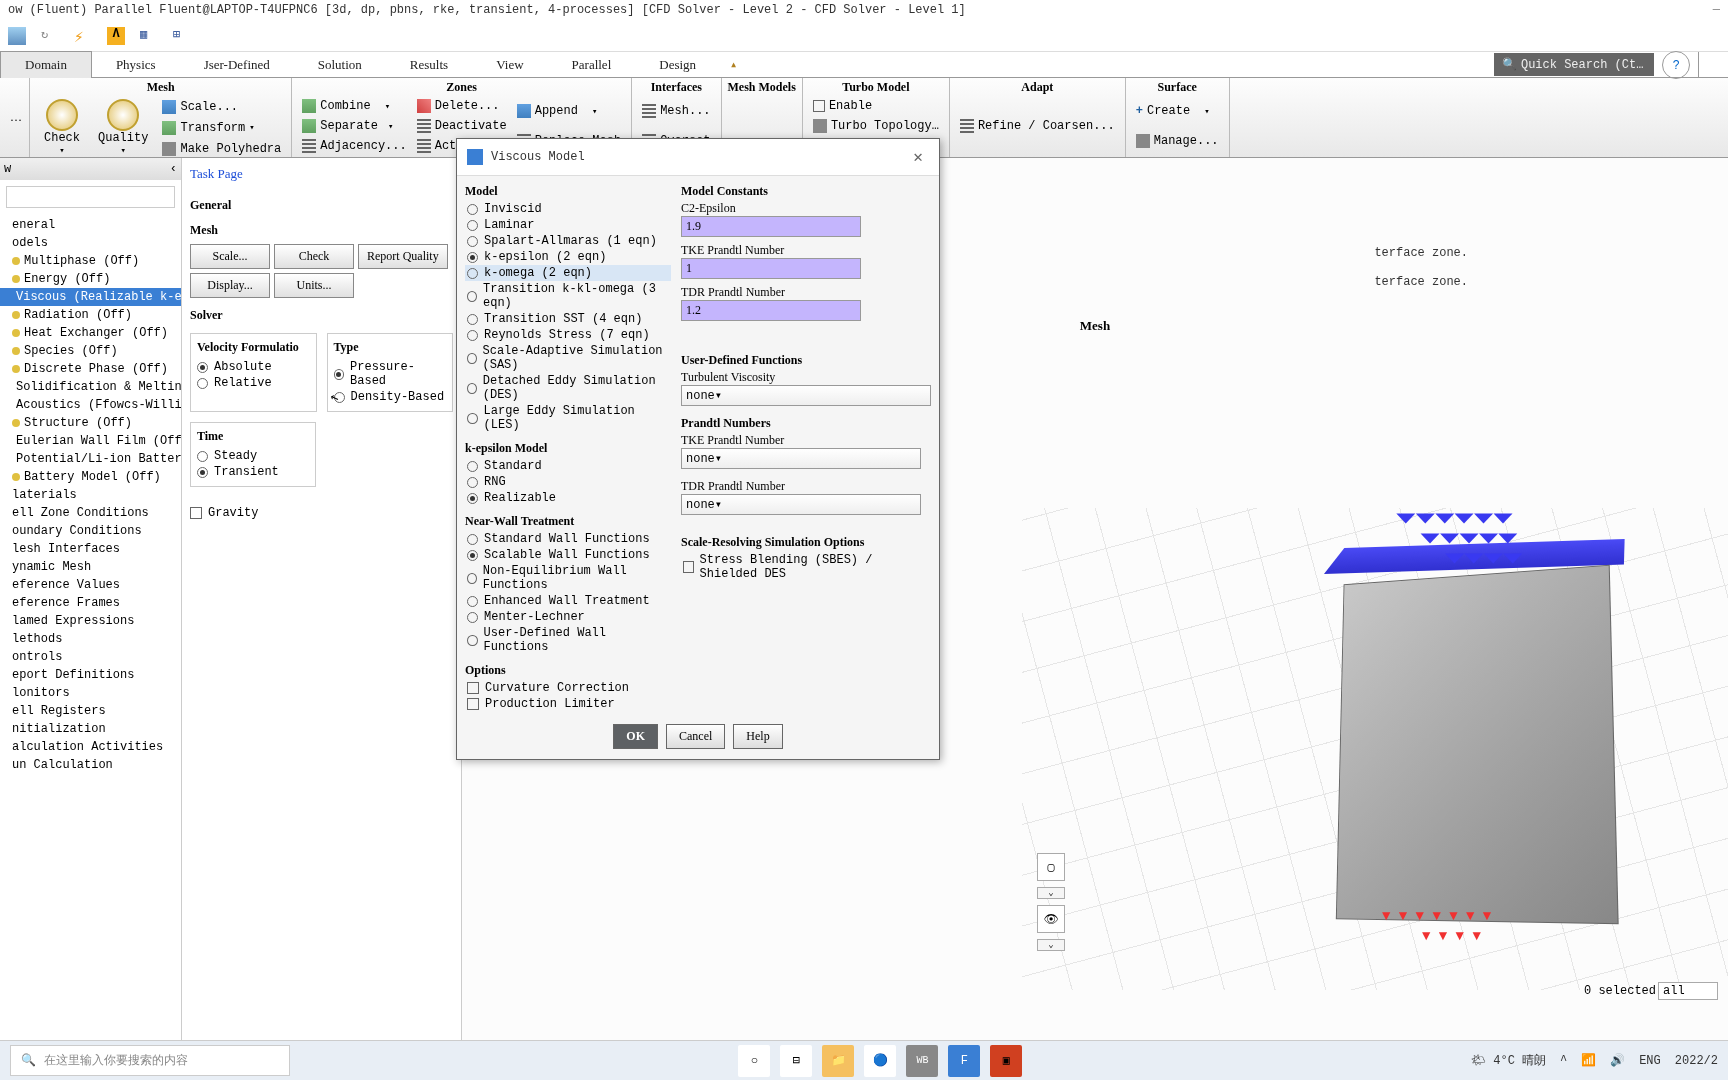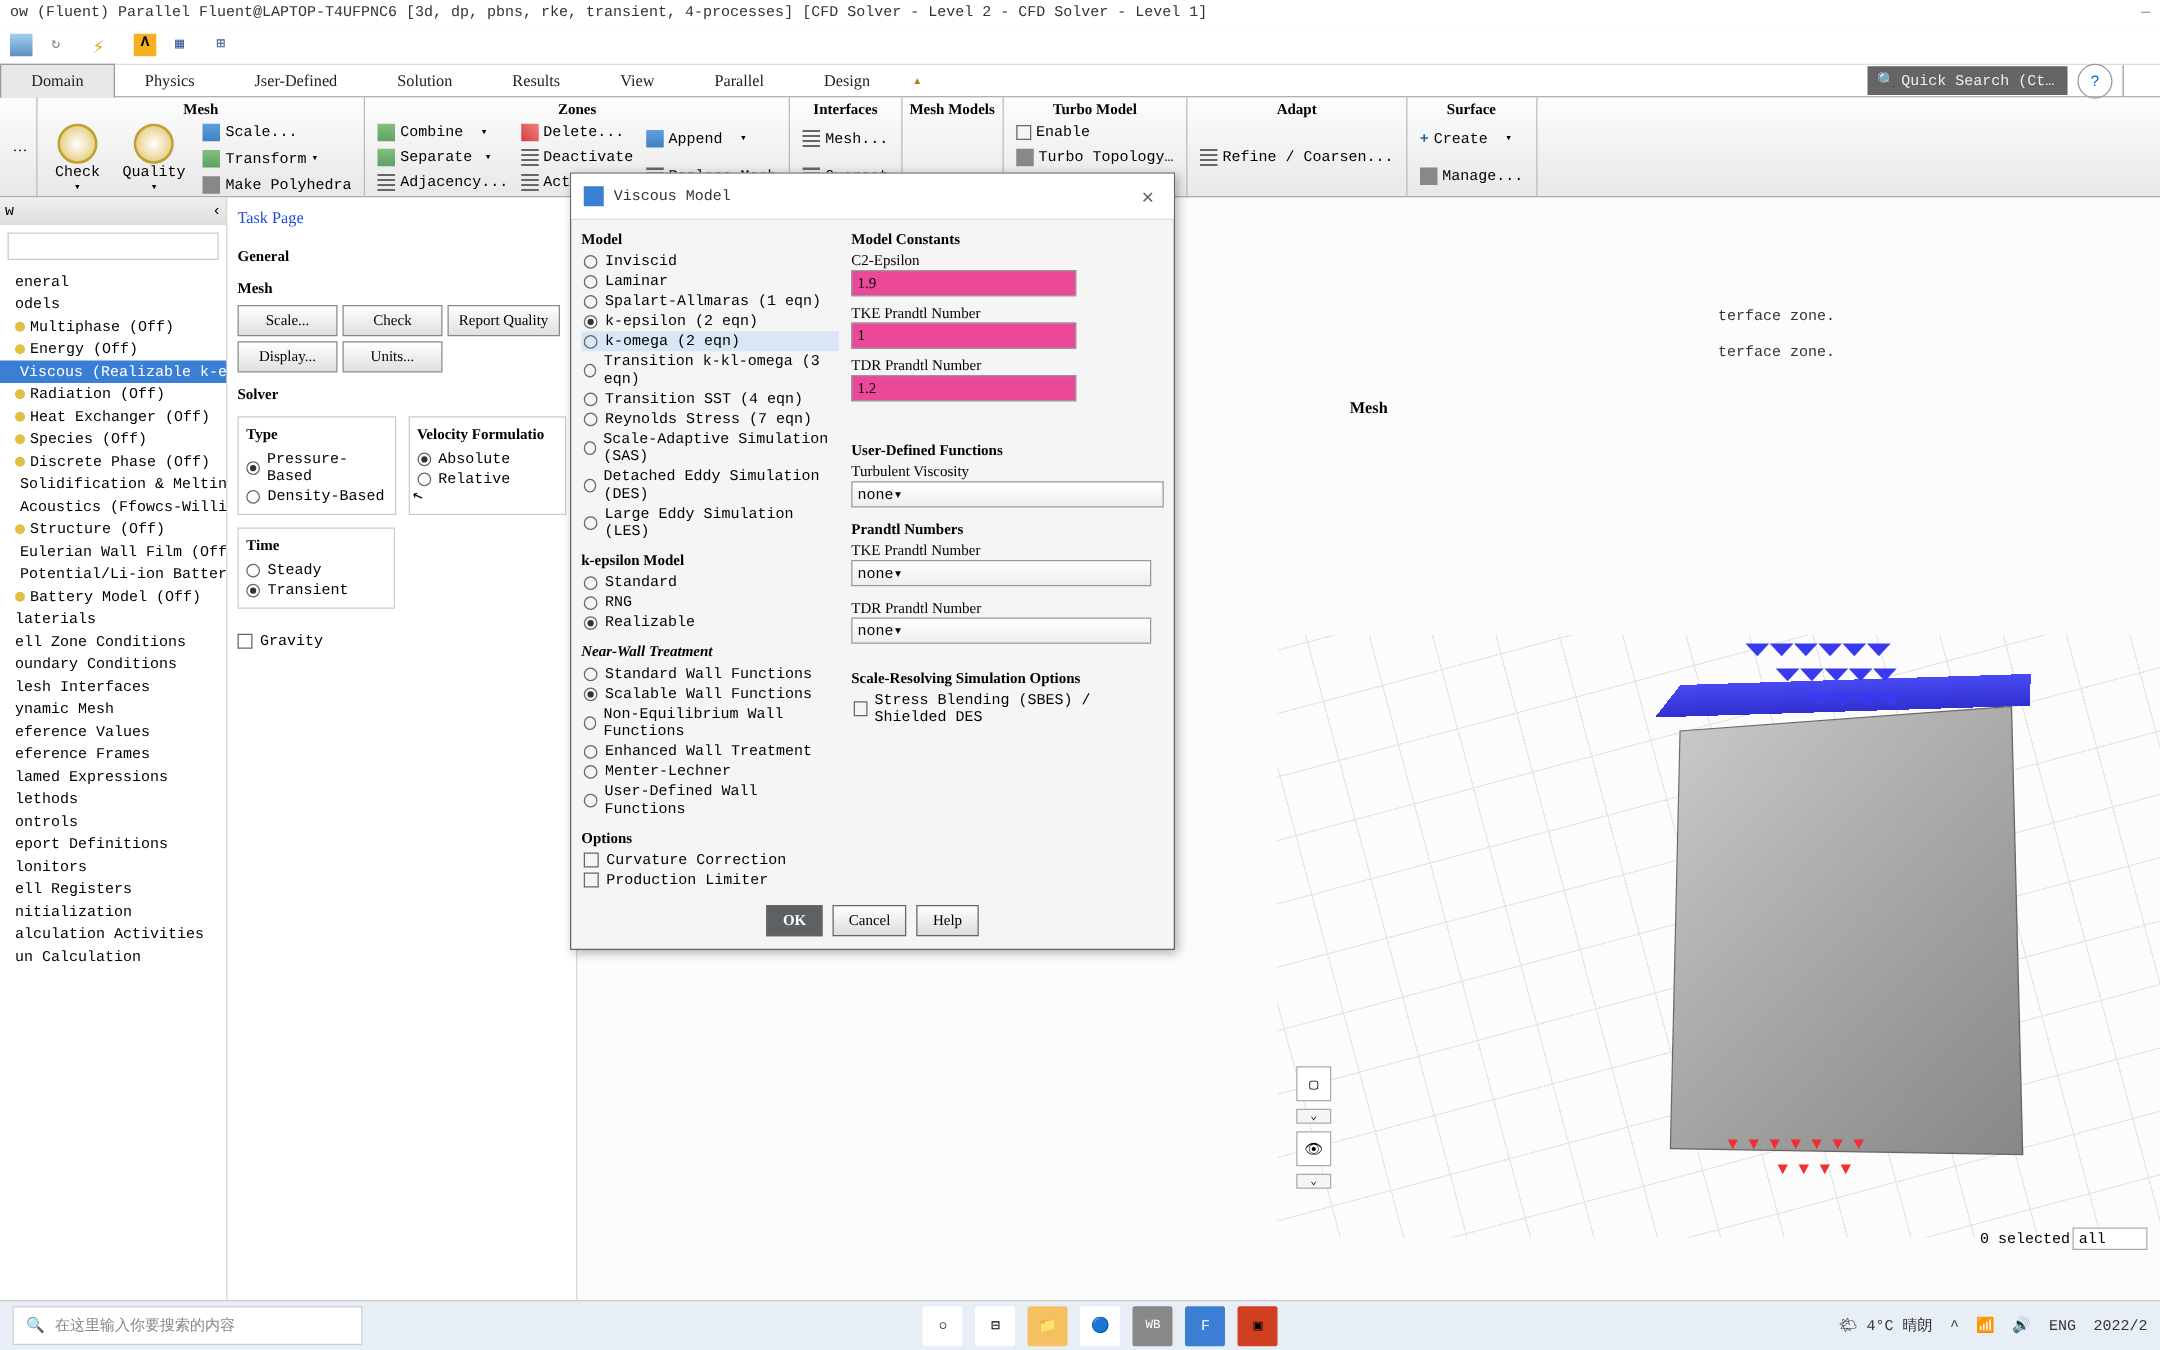--- a/index.html
+++ b/index.html
@@ -45,21 +45,21 @@
 .dialog { position: absolute; left: 456px; top: 138px; width: 484px; background: #f5f5f5; border: 1px solid #666; box-shadow: 2px 2px 8px rgba(0,0,0,0.3); z-index: 100; }
 .dialog-title { background: #fff; padding: 8px 10px; display: flex; align-items: center; gap: 8px; font-family: sans-serif; font-size: 14px; color: #333; border-bottom: 1px solid #ddd;}
 .dialog-title .ico { width: 16px; height: 16px; background: #3a7fd4; }
 .dialog-close { margin-left: auto; font-size: 16px; color: #666; cursor: pointer; padding: 0 6px;}
 .dialog-body { display: flex; padding: 4px 8px 2px; gap: 10px; }
 .dialog-col { flex: 1; }
 .dialog-section-title { font-family: "SimSun", serif; font-weight: bold; font-size: 12px; margin: 4px 0 2px; }
 .dialog-radio { display: flex; align-items: center; gap: 6px; padding: 1px 2px; font-family: "SimSun", serif; font-size: 12px; }
 .dialog-radio.highlight { background: #d8e6f5; }
 .dialog-input-label { font-family: "SimSun", serif; font-size: 12px; margin-top: 2px;}
-.dialog-input { width: 180px; border: 1px solid #999; background: #ec4899; padding: 2px 4px; font-family: "SimSun", serif; font-size: 12px; margin-bottom: 4px;}
+.dialog-input { width: 180px; border: 1px solid #999; background: #c4b5fd; padding: 2px 4px; font-family: "SimSun", serif; font-size: 12px; margin-bottom: 4px;}
 .dialog-select { width: 250px; border: 1px solid #999; background: linear-gradient(#fff,#eee); padding: 2px 4px; font-family: "SimSun", serif; font-size: 12px; display: flex; justify-content: flex-start; align-items: center; margin-bottom: 10px;}
 .dialog-select.narrow { width: 240px; }
 .dialog-buttons { display: flex; justify-content: center; gap: 8px; padding: 10px; }
 .dialog-btn { border: 1px solid #666; background: linear-gradient(#fff,#ddd); padding: 4px 12px; font-family: "SimSun", serif; font-size: 12px; }
 .dialog-btn.primary { background: #5e6164; color:#fff; font-weight:bold;}
 .dialog-check { display: flex; align-items: center; gap: 6px; padding: 1px 2px; font-family: "SimSun", serif; font-size: 12px; }
 .console-text { position: absolute; right: 260px; top: 88px; font-family: "SimSun", serif; font-size: 12px; color: #333; }
 .status-bar { position: absolute; bottom: 40px; right: 10px; font-family: sans-serif; font-size: 12px; display:flex; align-items:center; gap:2px;}
 .status-input { border:1px solid #aaa; padding:1px 4px; width:60px; background:#fff;}
 .taskbar { position: absolute; bottom: 0; left: 0; right: 0; height: 40px; background: #e8eef5; display: flex; align-items: center; padding: 0 10px; gap: 10px; border-top: 1px solid #ccc; font-family: "Microsoft YaHei", sans-serif;}
@@ -393,39 +393,39 @@
       <div class="task-btn">Check</div>
       <div class="task-btn">Report Quality</div>
     </div>
     <div class="task-btn-row">
       <div class="task-btn">Display...</div>
       <div class="task-btn">Units...</div>
     </div>
     <div class="task-section-title">Solver</div>
     <div class="solver-row">
       <div class="fieldset" style="flex:1;">
+        <div class="fieldset-title">Velocity Formulatio</div>
+        <div class="radio-row">
+            <span class="radio-dot on"></span>
+            <span>Absolute</span>
+          </div>
+        <div class="radio-row">
+            <span class="radio-dot"></span>
+            <span>Relative</span>
+          </div>
+      </div>
+      <div class="fieldset" style="flex:1;">
         <div class="fieldset-title">Type</div>
         <div class="radio-row">
             <span class="radio-dot on"></span>
             <span>Pressure-Based</span>
           </div>
         <div class="radio-row">
             <span class="radio-dot"></span>
             <span>Density-Based</span>
-          </div>
-      </div>
-      <div class="fieldset" style="flex:1;">
-        <div class="fieldset-title">Velocity Formulatio</div>
-        <div class="radio-row">
-            <span class="radio-dot on"></span>
-            <span>Absolute</span>
-          </div>
-        <div class="radio-row">
-            <span class="radio-dot"></span>
-            <span>Relative</span>
           </div>
       </div>
     </div>
     <div class="fieldset" style="width:48%; margin-top:10px;">
       <div class="fieldset-title">Time</div>
       <div class="radio-row">
           <span class="radio-dot"></span>
           <span>Steady</span>
         </div>
       <div class="radio-row">
@@ -535,21 +535,21 @@
           </div>
           <div class="dialog-radio">
             <span class="radio-dot"></span>
             <span>RNG</span>
           </div>
           <div class="dialog-radio">
             <span class="radio-dot on"></span>
             <span>Realizable</span>
           </div>
         </div>
-      <div class="dialog-section-title" style="margin-top:8px;font-style:italic;">Near-Wall Treatment</div>
+      <div class="dialog-section-title" style="margin-top:8px;">Near-Wall Treatment</div>
       <div id="nw-list">
           <div class="dialog-radio">
             <span class="radio-dot"></span>
             <span>Standard Wall Functions</span>
           </div>
           <div class="dialog-radio">
             <span class="radio-dot on"></span>
             <span>Scalable Wall Functions</span>
           </div>
           <div class="dialog-radio">

